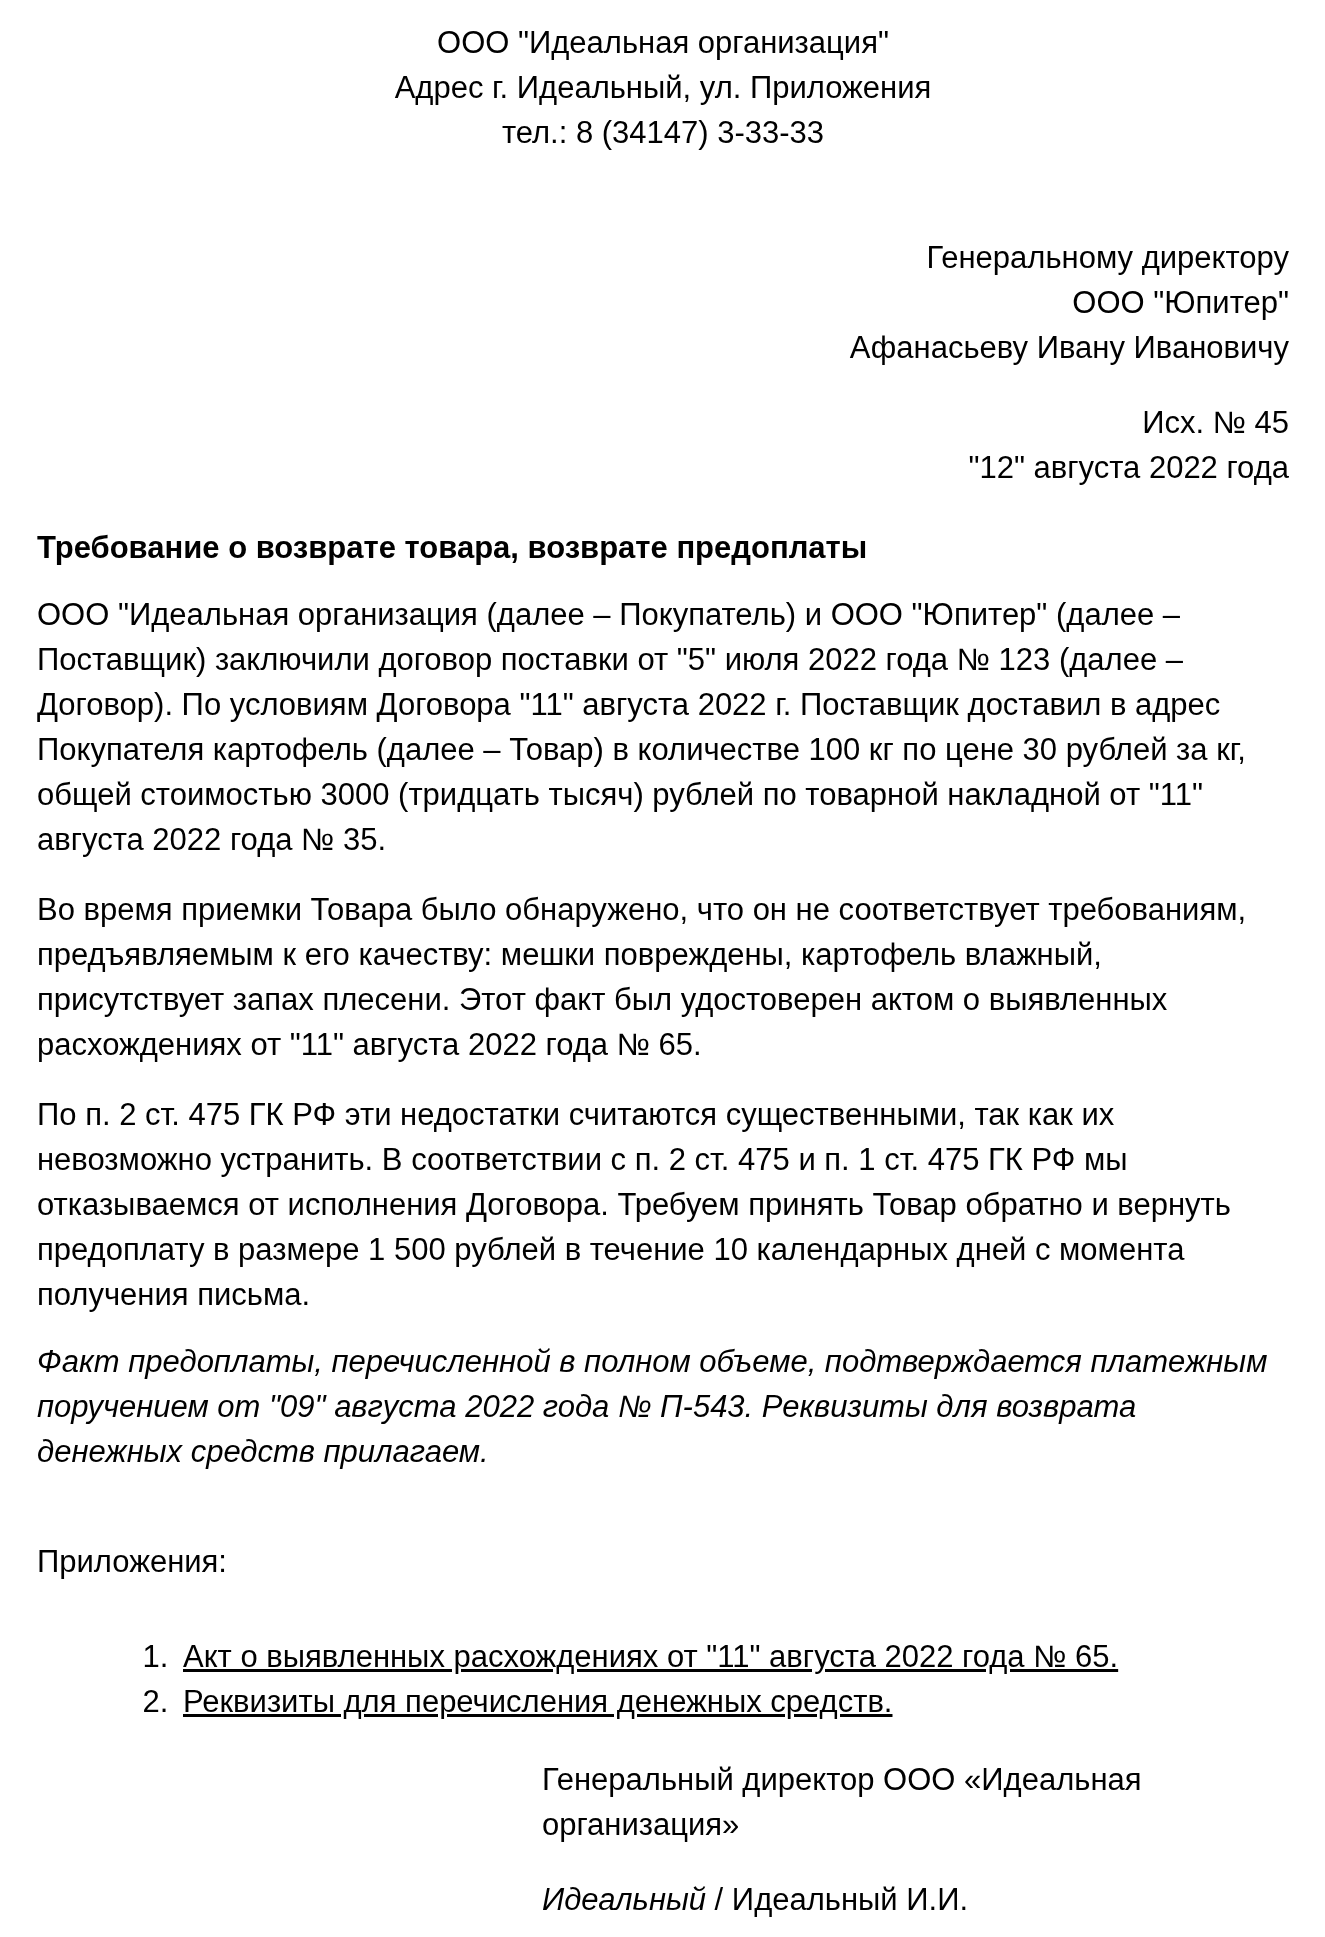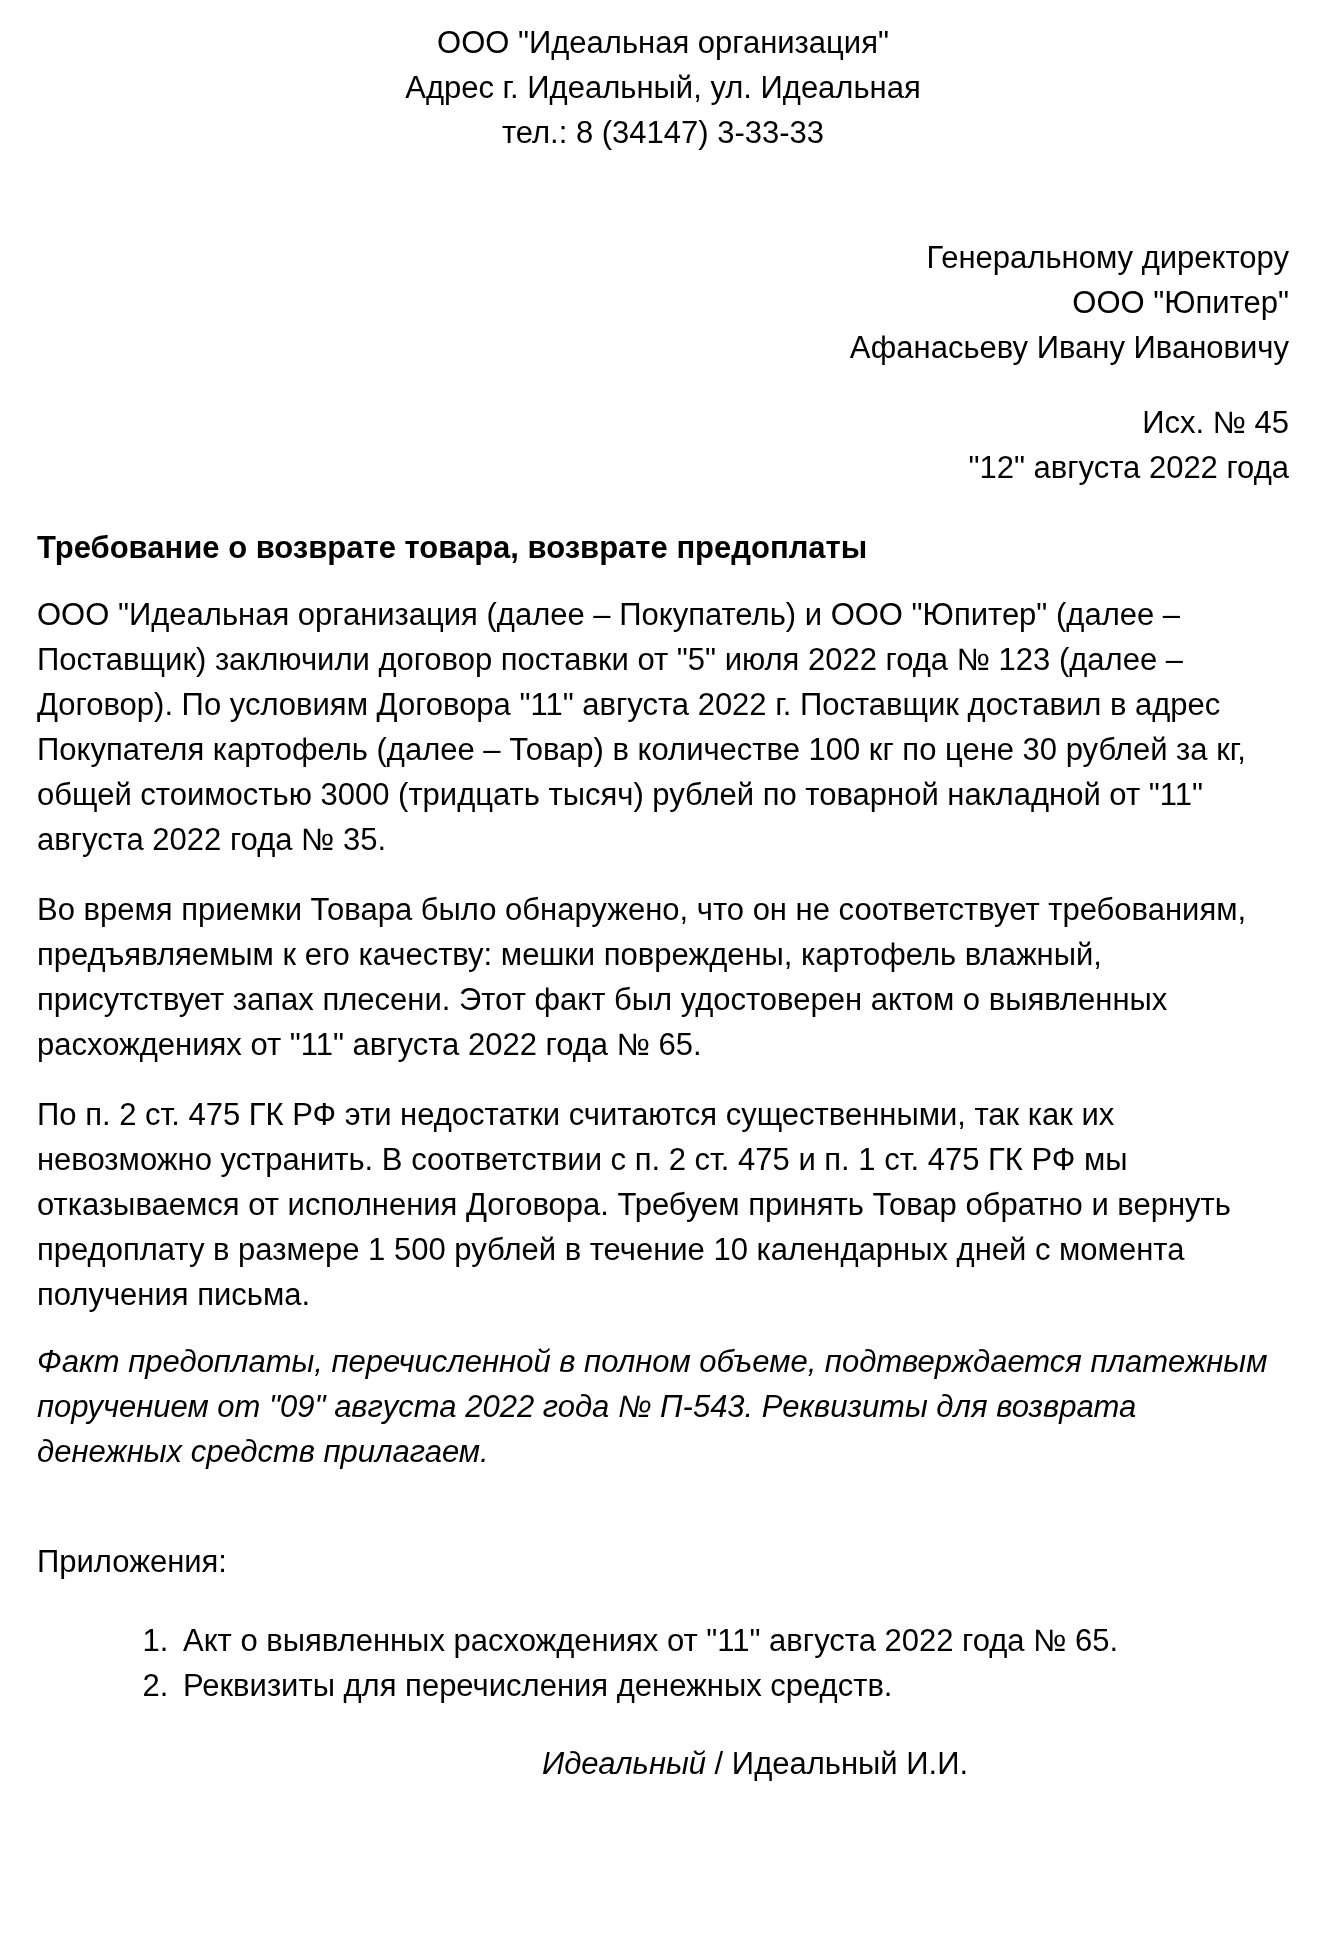--- a/index.html
+++ b/index.html
@@ -43,22 +43,23 @@
     text-align: left;
   }
   .para-1 { margin-top: 22px; }
   .para-2 { margin-top: 25px; }
   .para-3 { margin-top: 25px; }
   .para-4 { margin-top: 22px; font-style: italic; }
   .attachments-label {
     margin-top: 65px;
   }
   ol.attachments-list {
-    margin: 34px 0 0 0;
+    margin: 50px 0 0 0;
     padding: 0 0 0 140px;
+    text-decoration: underline;
   }
   ol.attachments-list li {
     padding-left: 6px;
   }
   .signature-block {
     margin-top: 33px;
     margin-left: 505px;
     width: 645px;
   }
   .signature-line {
@@ -69,21 +70,21 @@
     font-style: italic;
   }
 </style>
 </head>
 <body>
 
 <div class="page">
 
   <div class="letterhead">
     <div>ООО "Идеальная организация"</div>
-    <div>Адрес г. Идеальный, ул. Идеальная</div>
+    <div>Адрес г. Идеальный, ул. Приложения</div>
     <div>тел.: 8 (34147) 3-33-33</div>
   </div>
 
   <div class="addressee">
     <div>Генеральному директору</div>
     <div>ООО "Юпитер"</div>
     <div>Афанасьеву Ивану Ивановичу</div>
   </div>
 
   <div class="ref-block">
@@ -102,18 +103,19 @@
   <div class="para para-4">Факт предоплаты, перечисленной в полном объеме, подтверждается платежным поручением от "09" августа 2022 года № П-543. Реквизиты для возврата денежных средств прилагаем.</div>
 
   <div class="attachments-label">Приложения:</div>
 
   <ol class="attachments-list">
     <li>Акт о выявленных расхождениях от "11" августа 2022 года № 65.</li>
     <li>Реквизиты для перечисления денежных средств.</li>
   </ol>
 
   <div class="signature-block">
+    <div>Генеральный директор ООО «Идеальная организация»</div>
     <div class="signature-line">
       <span class="handwritten">Идеальный</span><span> / </span><span>Идеальный И.И.</span>
     </div>
   </div>
 
 </div>
 
 </body></html>

